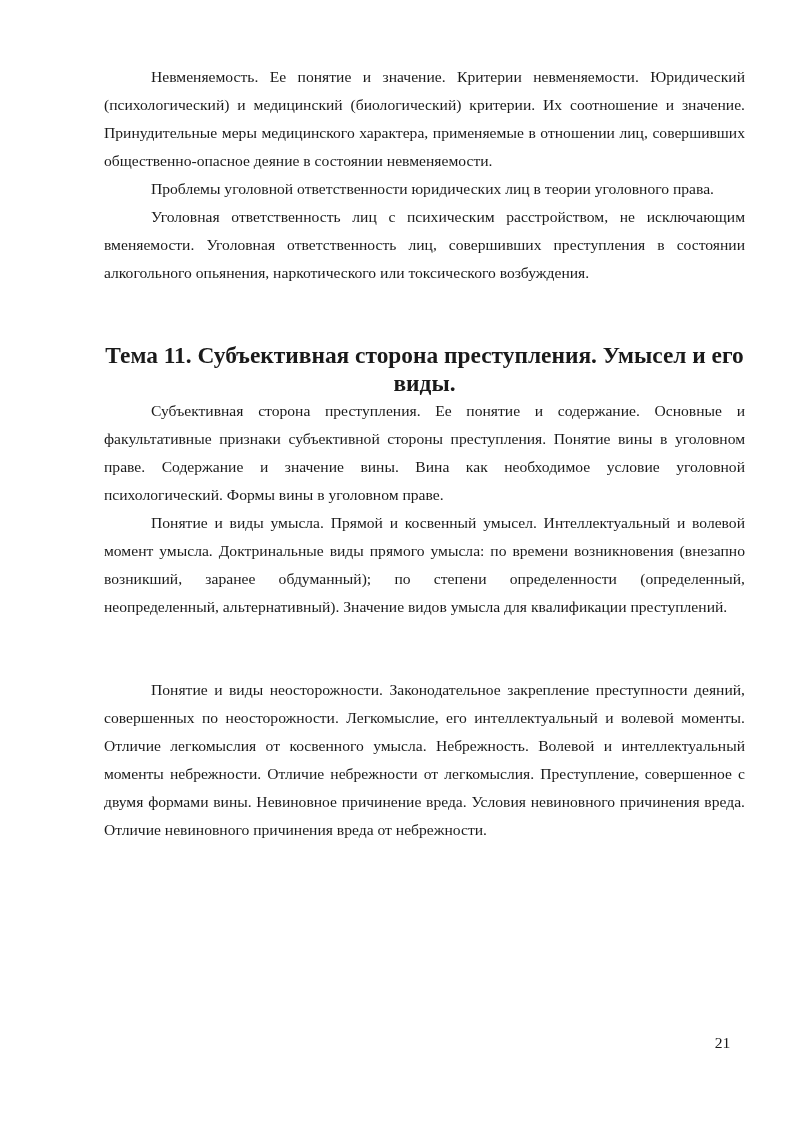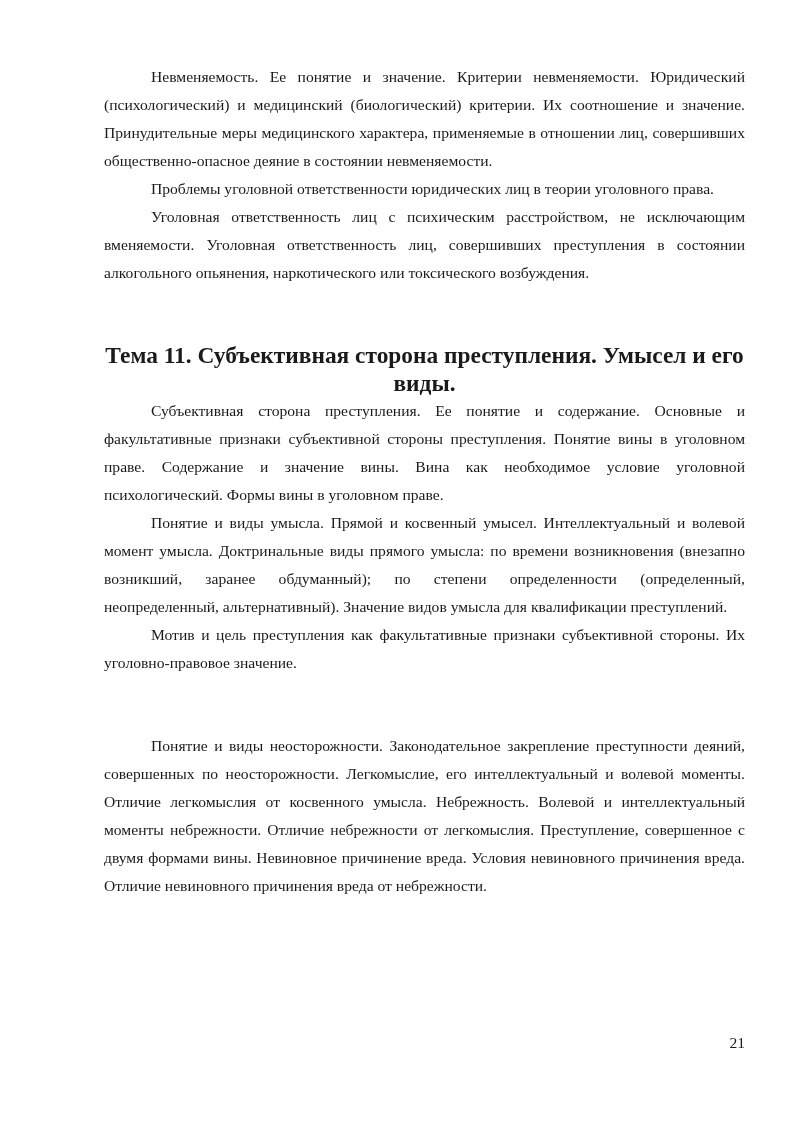--- a/index.html
+++ b/index.html
@@ -8,37 +8,36 @@
     position: absolute; left: 104px; top: 63px; width: 641px;
     font-family: "Liberation Serif", "DejaVu Serif", serif;
     font-size: 15.6px; line-height: 28px; color: #1a1a1a;
   }
   .p { text-align: justify; text-indent: 47px; margin: 0; }
   .h { font-weight: bold; text-align: center; margin: 0; }
   .gap-lg { height: 54px; }
   .gap-md { height: 28px; }
   .gap-h12 { height: 27px; }
   .pagenum {
-    position: absolute; left: 700px; top: 1034px; width: 45px; text-align: right;
+    position: absolute; left: 700px; top: 1034px; width: 45px; text-align: center;
     font-family: "Liberation Serif", "DejaVu Serif", serif; font-size: 15.6px; color: #1a1a1a;
   }
 </style>
 </head>
 <body>
 
 <div class="page">
   <p class="p">Невменяемость. Ее понятие и значение. Критерии невменяемости. Юридический (психологический) и медицинский (биологический) критерии. Их соотношение и значение. Принудительные меры медицинского характера, применяемые в отношении лиц, совершивших общественно-опасное деяние в состоянии невменяемости.</p>
   <p class="p">Проблемы уголовной ответственности юридических лиц в теории уголовного права.</p>
   <p class="p">Уголовная ответственность лиц с психическим расстройством, не исключающим вменяемости. Уголовная ответственность лиц, совершивших преступления в состоянии алкогольного опьянения, наркотического или токсического возбуждения.</p>
 
   <div class="gap-lg"></div>
   <h2 class="h">Тема 11. Субъективная сторона преступления. Умысел и его виды.</h2>
   <p class="p">Субъективная сторона преступления. Ее понятие и содержание. Основные и факультативные признаки субъективной стороны преступления. Понятие вины в уголовном праве. Содержание и значение вины. Вина как необходимое условие уголовной психологический. Формы вины в уголовном праве.</p>
   <p class="p">Понятие и виды умысла. Прямой и косвенный умысел. Интеллектуальный и волевой момент умысла. Доктринальные виды прямого умысла: по времени возникновения (внезапно возникший, заранее обдуманный); по степени определенности (определенный, неопределенный, альтернативный). Значение видов умысла для квалификации преступлений.</p>
-  <p class="p">Мотив и цель преступления как факультативные признаки субъективной стороны. Их уголовно-правовое значение.</p>
 
   <div class="gap-h12"></div>
   <div class="gap-md"></div>
   <p class="p">Понятие и виды неосторожности. Законодательное закрепление преступности деяний, совершенных по неосторожности. Легкомыслие, его интеллектуальный и волевой моменты. Отличие легкомыслия от косвенного умысла. Небрежность. Волевой и интеллектуальный моменты небрежности. Отличие небрежности от легкомыслия. Преступление, совершенное с двумя формами вины. Невиновное причинение вреда. Условия невиновного причинения вреда. Отличие невиновного причинения вреда от небрежности.</p>
 
   <div class="gap-h12"></div>
 </div>
 
 <div class="pagenum">21</div>
 

